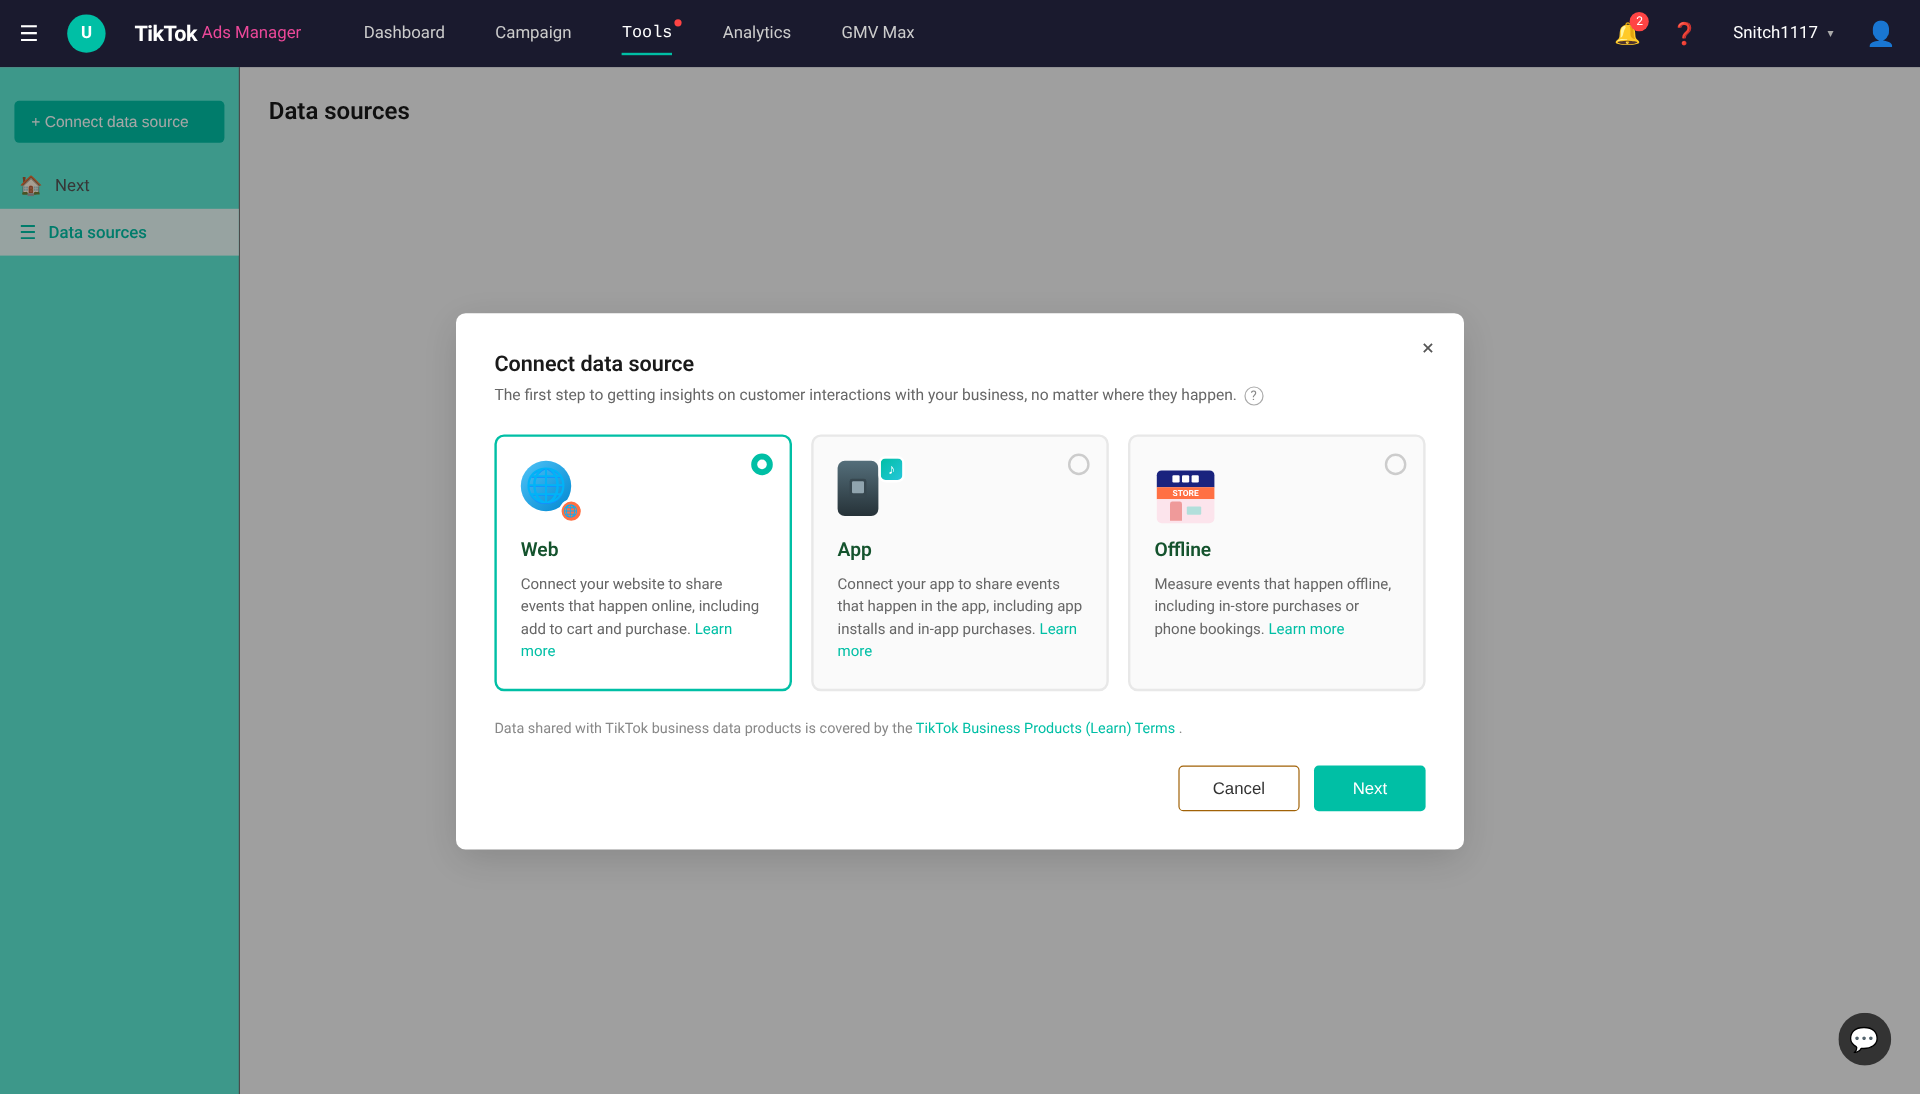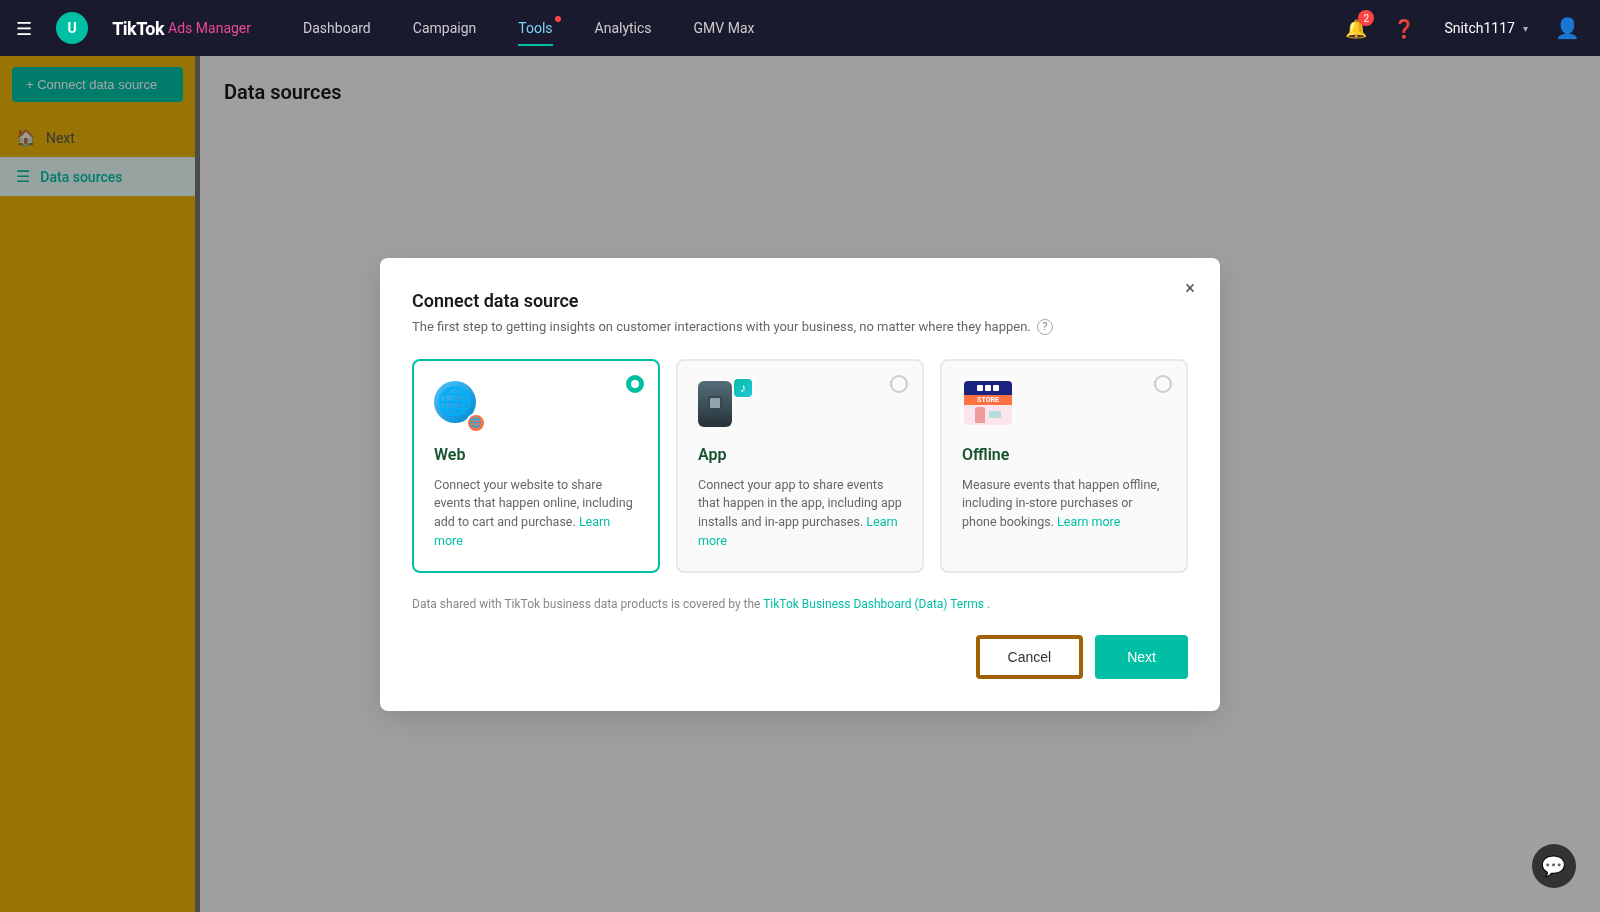--- a/index.html
+++ b/index.html
@@ -53,21 +53,22 @@
     }
     .nav-link {
       color: #ccc;
       font-size: 14px;
       padding: 8px 12px;
       cursor: pointer;
       border-radius: 4px;
       position: relative;
     }
     .nav-link.active {
-      color: #7dd3fc;
+      color: #ffffff;
+      font-family: Liberation Mono, monospace;
     }
     .nav-link.active::after {
       content: '';
       position: absolute;
       bottom: -2px;
       left: 12px;
       right: 12px;
       height: 2px;
       background: #00BFA5;
     }
@@ -119,23 +120,23 @@
     
     .page-layout {
       display: flex;
       padding-top: 56px;
       height: 912px;
     }
 
     
     .sidebar {
       width: 200px;
-      background: #eab308;
-      border-right: 5px solid #737373;
-      padding: 11px 0;
+      background: #5eead4;
+      border-right: 1px solid #737373;
+      padding: 28px 0;
       flex-shrink: 0;
     }
     .sidebar-connect-btn {
       margin: 0 12px 16px;
       background: #00BFA5;
       color: #fff;
       border: none;
       border-radius: 4px;
       padding: 10px 14px;
       font-size: 13px;
@@ -346,21 +347,21 @@
       text-decoration: none;
       cursor: pointer;
     }
     .modal-actions {
       display: flex;
       justify-content: flex-end;
       gap: 12px;
     }
     .btn-cancel {
       padding: 10px 28px;
-      border: 4px solid #a16207;
+      border: 1px solid #a16207;
       border-radius: 4px;
       background: #fff;
       color: #333;
       font-size: 14px;
       cursor: pointer;
     }
     .btn-next {
       padding: 10px 32px;
       border: none;
       border-radius: 4px;
@@ -490,21 +491,21 @@
         <div class="card-title">App</div>
         <div class="card-desc">
           <span>Connect your app to share events that happen in the app, including app installs and in-app purchases.</span>
           <a class="card-learn-more">Learn more</a>
         </div>
       </div>
 
       <div class="card">
         <div class="card-radio"></div>
         <div class="card-icon-wrap">
-          <div style="position:relative;width:52px;height:52px;display:flex;align-items:flex-start;justify-content:center;">
+          <div style="position:relative;width:52px;height:52px;display:flex;align-items:flex-end;justify-content:center;">
 
             <div style="width:48px;height:44px;position:relative;">
 
               <div style="height:14px;background:#1a237e;border-radius:4px 4px 0 0;display:flex;align-items:center;justify-content:center;">
                 <div style="display:flex;gap:2px;">
                   <div style="width:6px;height:6px;background:#fff;border-radius:1px;"></div>
                   <div style="width:6px;height:6px;background:#fff;border-radius:1px;"></div>
                   <div style="width:6px;height:6px;background:#fff;border-radius:1px;"></div>
                 </div>
               </div>
@@ -528,21 +529,21 @@
         <div class="card-desc">
           <span>Measure events that happen offline, including in-store purchases or phone bookings.</span>
           <a class="card-learn-more">Learn more</a>
         </div>
       </div>
 
     </div>
 
     <div class="modal-footer-terms">
       <span>Data shared with TikTok business data products is covered by the</span>
-      <a class="modal-footer-terms" style="color:#00BFA5;">TikTok Business Dashboard (Data) Terms</a>
+      <a class="modal-footer-terms" style="color:#00BFA5;">TikTok Business Products (Learn) Terms</a>
       <span>.</span>
     </div>
 
     <div class="modal-actions">
       <button class="btn-cancel">Cancel</button>
       <button class="btn-next">Next</button>
     </div>
   </div>
 </div>
 

